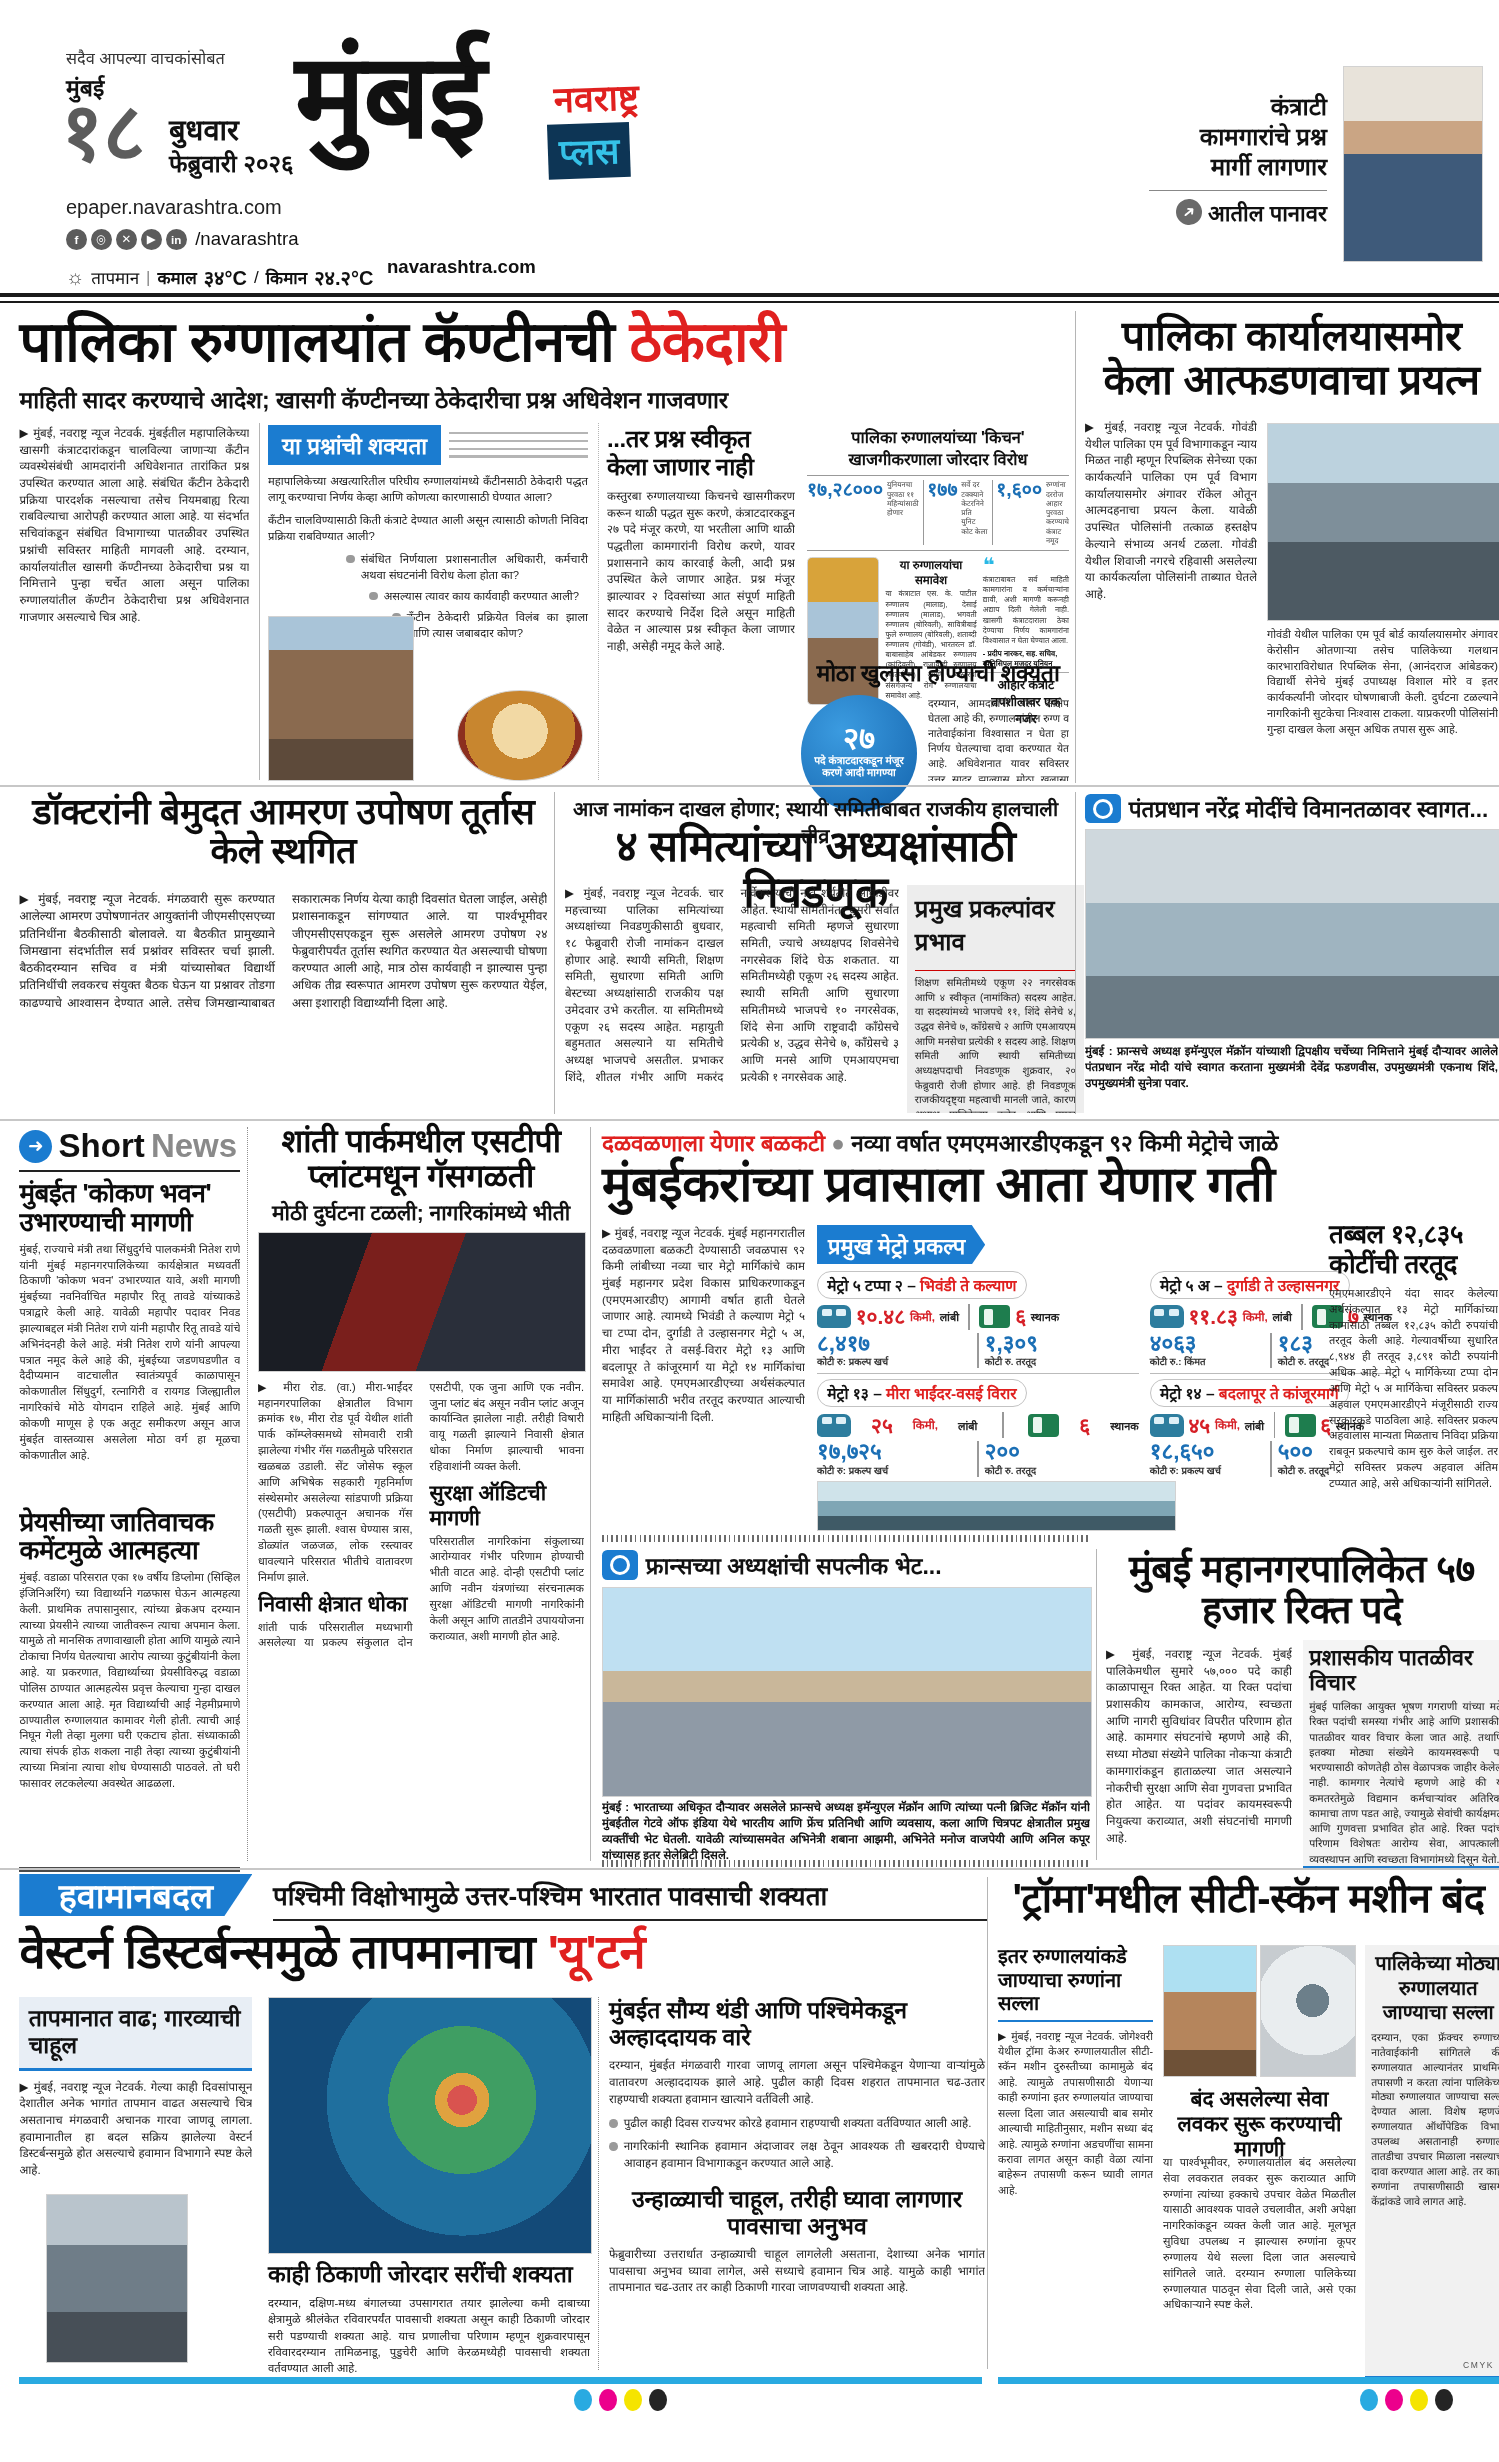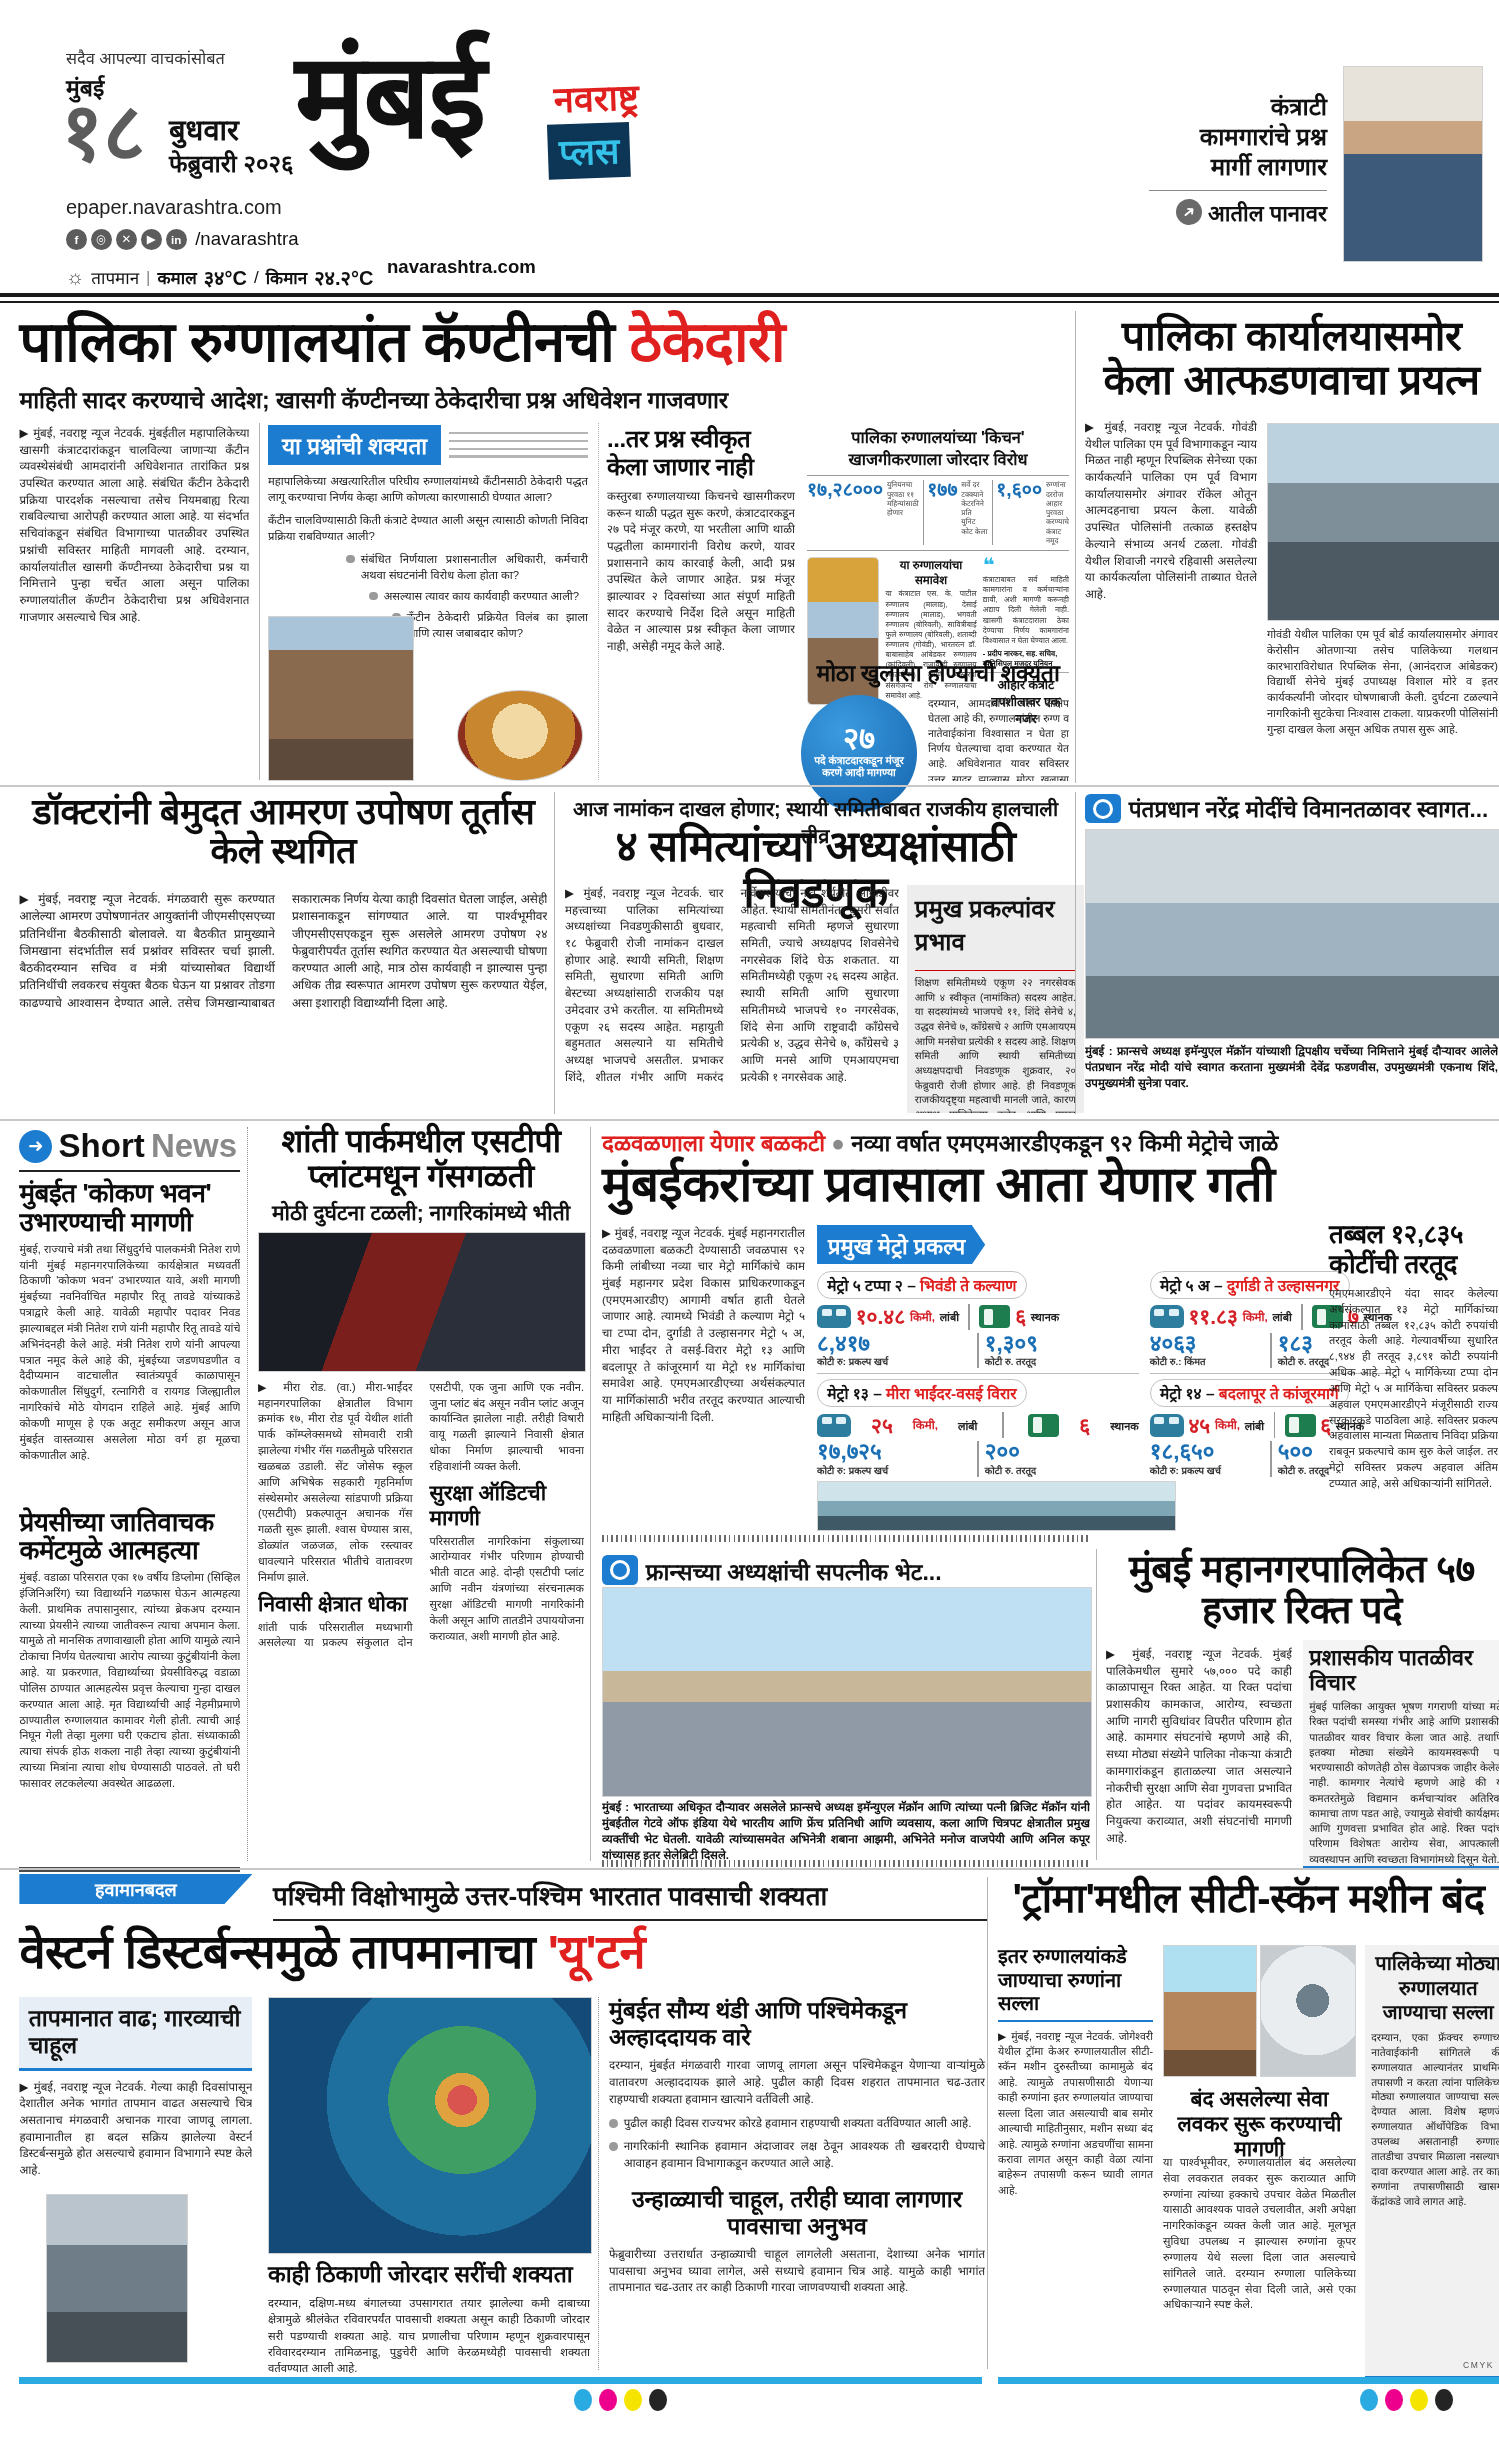--- a/index.html
+++ b/index.html
@@ -347,42 +347,42 @@
     <div class="ph" style="position:absolute;left:0;bottom:-3.1px;width:357px;height:48px;background:linear-gradient(180deg,#cfe3ea 0 40%,#7fa6b5 40% 70%,#3f5a66 70% 100%);"></div>
   </div>
 
   <div class="a" style="left:1329px;top:1220px;width:169px;">
     <div class="hl" style="font-size:26px;line-height:1.15;">तब्बल १२,८३५ कोटींची तरतूद</div>
     <div class="body-txt" style="font-size:11px;margin-top:6.2px;height:225px;overflow:hidden;">एमएमआरडीएने यंदा सादर केलेल्या अर्थसंकल्पात १३ मेट्रो मार्गिकांच्या कामांसाठी तब्बल १२,८३५ कोटी रुपयांची तरतूद केली आहे. गेल्यावर्षीच्या सुधारित ८,९४४ ही तरतूद ३,८९१ कोटी रुपयांनी अधिक आहे. मेट्रो ५ मार्गिकेच्या टप्पा दोन आणि मेट्रो ५ अ मार्गिकेचा सविस्तर प्रकल्प अहवाल एमएमआरडीएने मंजूरीसाठी राज्य सरकारकडे पाठविला आहे. सविस्तर प्रकल्प अहवालास मान्यता मिळताच निविदा प्रक्रिया राबवून प्रकल्पाचे काम सुरु केले जाईल. तर मेट्रो सविस्तर प्रकल्प अहवाल अंतिम टप्प्यात आहे, असे अधिकाऱ्यांनी सांगितले.</div>
   </div>
 
   <div class="a comb" style="left:602px;top:1535px;width:488px;"></div>
 
-  <div class="a" style="left:602px;top:1549px;display:flex;gap:7.8px;width:488px;margin-top:6px;">
+  <div class="a" style="left:602px;top:1549px;display:flex;align-items:center;gap:7.8px;width:488px;">
     <span class="cam">
         <i></i>
       </span>
     <span style="font-size:23px;font-weight:800;">फ्रान्सच्या अध्यक्षांची सपत्नीक भेट...</span>
   </div>
   <div class="a ph" style="left:602px;top:1587px;width:488px;height:208px;background:linear-gradient(180deg,#bfe0f2 0 40%,#c9b79a 40% 55%,#8f9aa6 55% 100%);"></div>
   <div class="a" style="left:602px;top:1799px;width:488px;height:61px;overflow:hidden;font-size:11.6px;line-height:1.38;text-align:justify;font-weight:600;">मुंबई : भारताच्या अधिकृत दौऱ्यावर असलेले फ्रान्सचे अध्यक्ष इमॅन्युएल मॅक्रॉन आणि त्यांच्या पत्नी ब्रिजिट मॅक्रॉन यांनी मुंबईतील गेटवे ऑफ इंडिया येथे भारतीय आणि फ्रेंच प्रतिनिधी आणि व्यवसाय, कला आणि चित्रपट क्षेत्रातील प्रमुख व्यक्तींची भेट घेतली. यावेळी त्यांच्यासमवेत अभिनेत्री शबाना आझमी, अभिनेते मनोज वाजपेयी आणि अनिल कपूर यांच्यासह इतर सेलेब्रिटी दिसले.</div>
   <div class="a comb" style="left:602px;top:1860px;width:488px;"></div>
 
   <div class="a vrule" style="left:1096px;top:1549px;height:311px;"></div>
 
   <div class="a hl" style="left:1106px;top:1549px;width:392px;font-size:38px;text-align:center;">मुंबई महानगरपालिकेत ५७ हजार रिक्त पदे</div>
   <div class="a body-txt" style="left:1106px;top:1646px;width:186px;height:214px;overflow:hidden;">▶ मुंबई, नवराष्ट्र न्यूज नेटवर्क. मुंबई पालिकेमधील सुमारे ५७,००० पदे काही काळापासून रिक्त आहेत. या रिक्त पदांचा प्रशासकीय कामकाज, आरोग्य, स्वच्छता आणि नागरी सुविधांवर विपरीत परिणाम होत आहे. कामगार संघटनांचे म्हणणे आहे की, सध्या मोठ्या संख्येने पालिका नोकऱ्या कंत्राटी कामगारांकडून हाताळल्या जात असल्याने नोकरीची सुरक्षा आणि सेवा गुणवत्ता प्रभावित होत आहेत. या पदांवर कायमस्वरूपी नियुक्त्या कराव्यात, अशी संघटनांची मागणी आहे.</div>
   <div class="a" style="left:1303px;top:1640px;width:196px;height:217px;background:#f4f4f4;padding:4.7px 6.2px;overflow:hidden;border-bottom:3.1px solid #1b7cd0;">
     <div style="font-size:22px;font-weight:800;line-height:1.15;">प्रशासकीय पातळीवर विचार</div>
     <div class="body-txt" style="font-size:10.6px;margin-top:3.9px;">मुंबई पालिका आयुक्त भूषण गगराणी यांच्या मते, रिक्त पदांची समस्या गंभीर आहे आणि प्रशासकीय पातळीवर यावर विचार केला जात आहे. तथापि, इतक्या मोठ्या संख्येने कायमस्वरूपी पदे भरण्यासाठी कोणतेही ठोस वेळापत्रक जाहीर केलेली नाही. कामगार नेत्यांचे म्हणणे आहे की या कमतरतेमुळे विद्यमान कर्मचाऱ्यांवर अतिरिक्त कामाचा ताण पडत आहे, ज्यामुळे सेवांची कार्यक्षमता आणि गुणवत्ता प्रभावित होत आहे. रिक्त पदांचा परिणाम विशेषतः आरोग्य सेवा, आपत्कालीन व्यवस्थापन आणि स्वच्छता विभागांमध्ये दिसून येतो.</div>
   </div>
 
   <div class="a grayrule" style="left:0;top:1868px;width:1500px;height:1.6px;"></div>
 
-  <div class="a chip-blue" style="left:19.4px;top:1874px;width:233px;height:30px;font-size:18px;display:flex;align-items:center;justify-content:center;clip-path:polygon(0 0,100% 0,88% 100%,0 100%);">हवामानबदल</div>
+  <div class="a chip-blue" style="left:19.4px;top:1874px;width:233px;height:42px;font-size:34px;display:flex;align-items:center;justify-content:center;clip-path:polygon(0 0,100% 0,88% 100%,0 100%);">हवामानबदल</div>
   <div class="a" style="left:273px;top:1877px;width:714px;font-size:26px;font-weight:800;border-bottom:2.3px solid #222;padding-bottom:6.2px;">पश्चिमी विक्षोभामुळे उत्तर-पश्चिम भारतात पावसाची शक्यता</div>
   <div class="a hl" style="left:19.4px;top:1927px;width:966px;font-size:47px;">
     <span>वेस्टर्न डिस्टर्बन्समुळे तापमानाचा </span><span class="red">'यू'टर्न</span>
   </div>
 
   <div class="a" style="left:19.4px;top:1997px;width:233px;">
     <div style="background:#e8eef5;border-bottom:3.9px solid #1b7cd0;padding:7.8px 9.3px;font-size:23px;font-weight:800;line-height:1.2;">तापमानात वाढ; गारव्याची चाहूल</div>
     <div class="body-txt" style="margin-top:7.8px;height:109px;overflow:hidden;">▶ मुंबई, नवराष्ट्र न्यूज नेटवर्क. गेल्या काही दिवसांपासून देशातील अनेक भागांत तापमान वाढत असल्याचे चित्र असतानाच मंगळवारी अचानक गारवा जाणवू लागला. हवामानातील हा बदल सक्रिय झालेल्या वेस्टर्न डिस्टर्बन्समुळे होत असल्याचे हवामान विभागाने स्पष्ट केले आहे.</div>
     <div class="ph" style="margin:6.2px 0 0 27px;width:140px;height:167px;background:linear-gradient(180deg,#b9c4cc 0 30%,#6f7d88 30% 70%,#474f57 70% 100%);"></div>
   </div>

